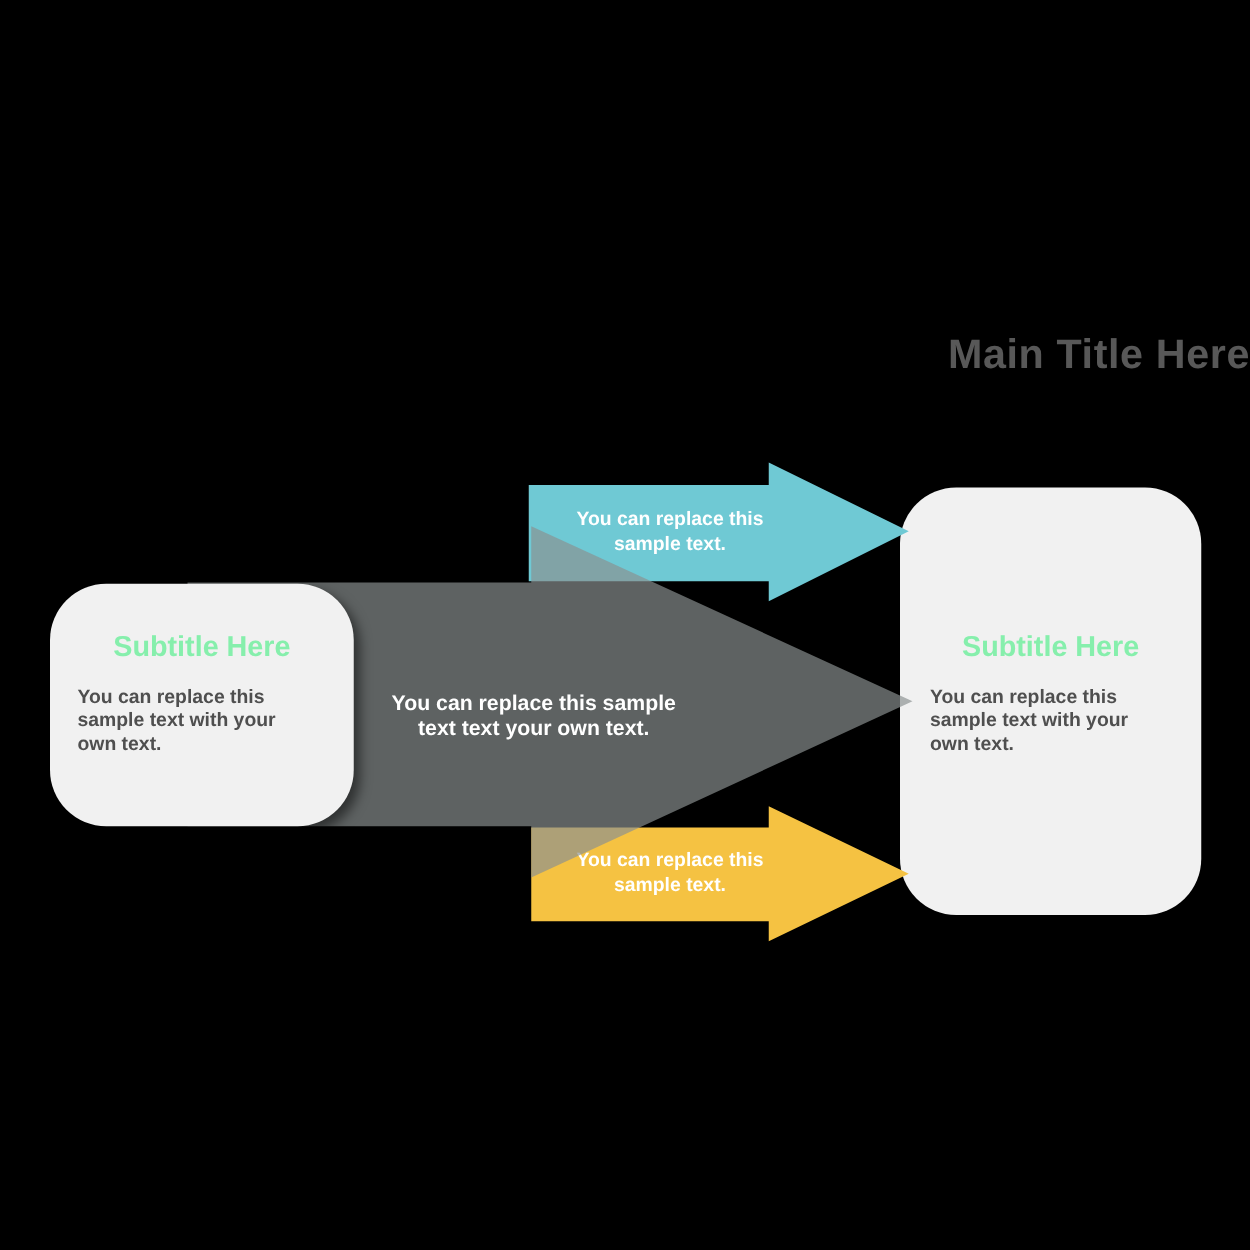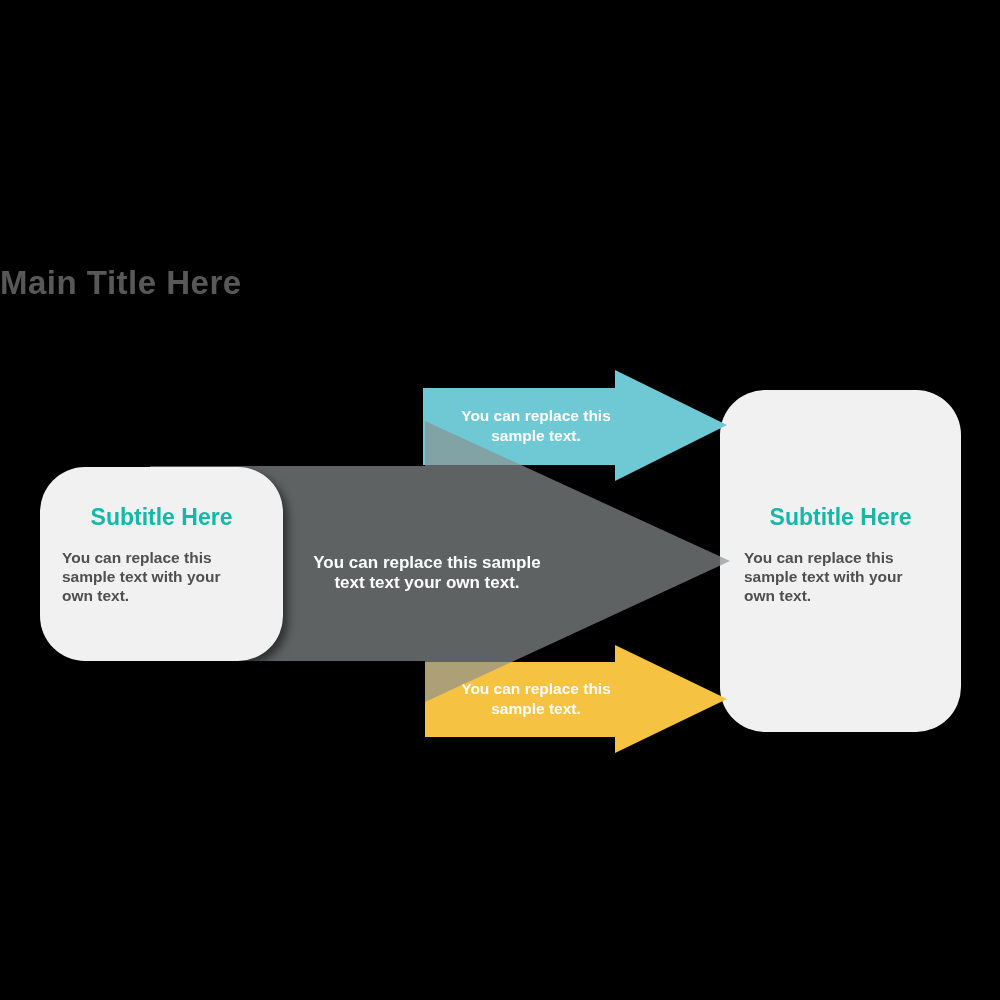--- a/index.html
+++ b/index.html
@@ -3,32 +3,32 @@
 <meta charset="utf-8">
 <style>
   html,body{margin:0;padding:0;background:#000;}
   #canvas{
     position:relative;width:1000px;height:1000px;overflow:hidden;
     background:#000;
     font-family:"Liberation Sans", sans-serif;
   }
   .abs{position:absolute;}
   #main-title{
-    left:0;top:264px;width:1000px;text-align:left;
+    left:0;top:264px;width:1000px;text-align:right;
     font-size:33px;font-weight:bold;letter-spacing:.5px;color:#585858;
     z-index:8;
   }
   .card{
     background:#f1f1f1;border-radius:45px;
     box-shadow:5px 5px 9px rgba(0,0,0,.5);
   }
   #left-card{left:40px;top:467px;width:243px;height:194px;z-index:6;}
   #right-card{left:720px;top:390px;width:241px;height:342px;z-index:1;}
   .card-subtitle{
-    font-size:23px;font-weight:bold;color:#14b8a6;text-align:center;z-index:7;
+    font-size:23px;font-weight:bold;color:#86efac;text-align:center;z-index:7;
   }
   #left-card-subtitle{left:40px;top:504px;width:243px;}
   #right-card-subtitle{left:720px;top:504px;width:241px;z-index:2;}
   .card-body{
     font-size:15.5px;line-height:19px;font-weight:bold;color:#4f4f4f;z-index:7;
   }
   #left-card-body{left:62px;top:548px;width:218px;}
   #right-card-body{left:744px;top:548px;width:214px;z-index:2;}
   .card-body div{white-space:nowrap;}
   svg.layer{left:0;top:0;width:1000px;height:1000px;pointer-events:none;}

